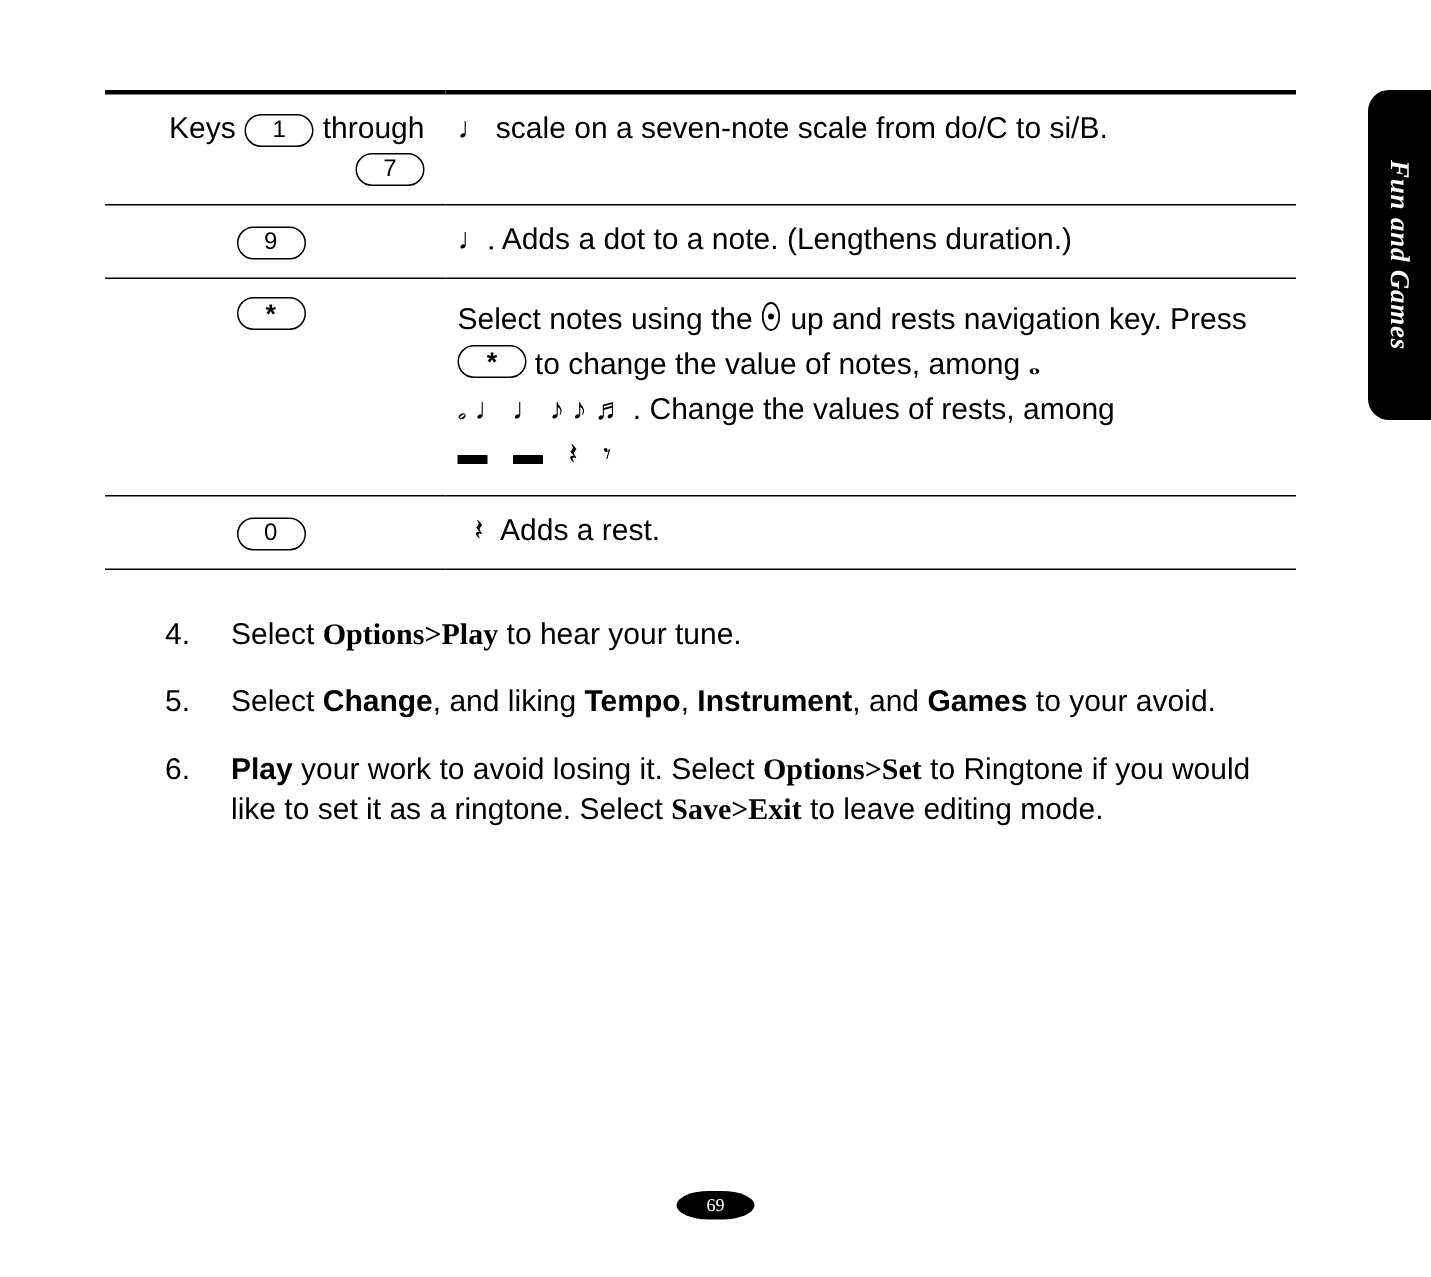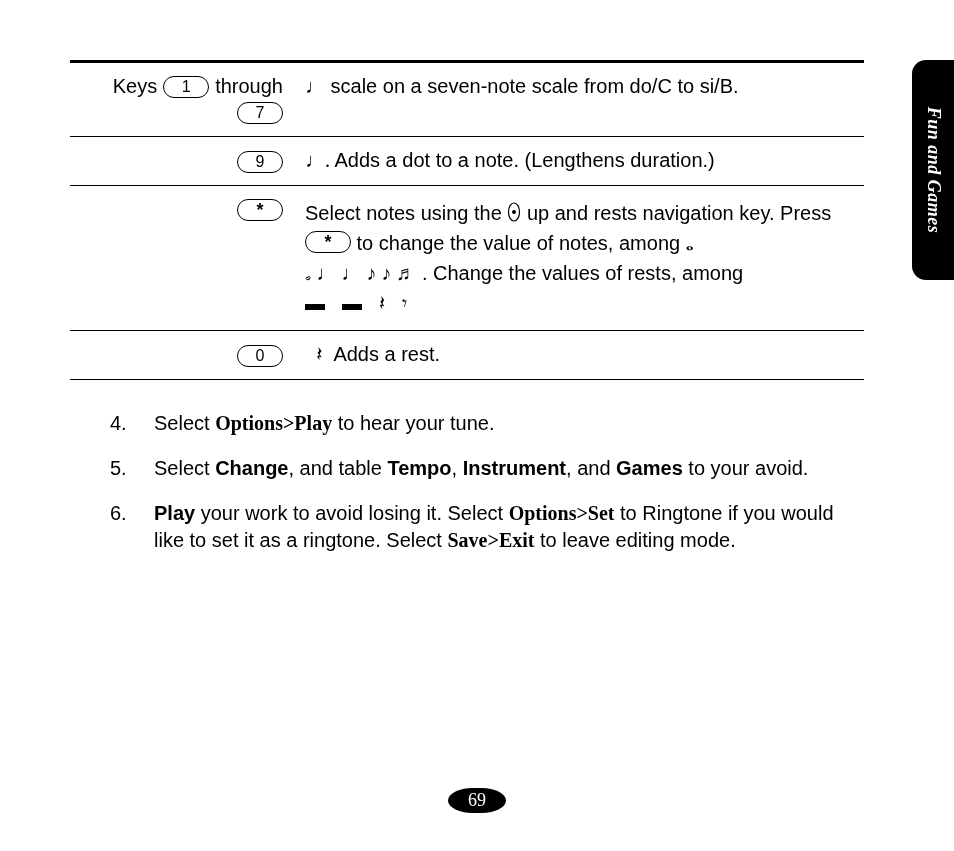--- a/index.html
+++ b/index.html
@@ -3,30 +3,30 @@
 <meta charset="utf-8">
 <style>
   html,body{margin:0;padding:0;background:#fff;color:#000;font-family:Arial,Helvetica,sans-serif;font-size:20px}
   .page{position:relative;width:954px;height:851px;box-sizing:border-box;padding:60px 90px 60px 70px}
   .sidetab{position:absolute;top:60px;right:0;width:42px;height:220px;background:#000;border-top-left-radius:14px;border-bottom-left-radius:14px}
   .sidetab span{position:absolute;left:50%;top:50%;transform:translate(-50%,-50%) rotate(90deg);white-space:nowrap;color:#fff;font-style:italic;font-weight:bold;font-family:Georgia,'Times New Roman',serif;font-size:18px;letter-spacing:.5px}
   .intro{margin:0 0 22px 40px}
   table.keys{width:100%;border-collapse:collapse;margin-bottom:30px}
   table.keys tr:first-child td{border-top:3px solid #000}
   table.keys td{border-bottom:1px solid #000;padding:12px 8px;vertical-align:top}
-  table.keys td:first-child{width:205px;text-align:right;padding-right:14px}
+  table.keys td:first-child{width:205px;text-align:center;padding-right:14px}
   .kwrap{display:inline-flex;flex-wrap:wrap;justify-content:flex-end;gap:4px 6px;align-items:center}
   .key{display:inline-flex;align-items:center;justify-content:center;min-width:46px;height:22px;padding:0 10px;border:1.6px solid #000;border-radius:12px;font-size:16px;line-height:1;box-sizing:border-box}
   .key.star{font-size:18px;font-weight:bold}
   ol.steps{margin:0 0 0 40px;padding:0;list-style:none}
   ol.steps li{margin:0 0 18px 0;padding-left:44px;position:relative;line-height:1.35}
   ol.steps li .num{position:absolute;left:0;top:0}
   .b{font-weight:bold}
   .menupath{font-family:Georgia,'Times New Roman',serif;font-weight:bold}
-  .pagenum{position:absolute;bottom:38px;left:50%;transform:translateX(-50%);background:#000;color:#fff;font-size:18px;padding:2px 20px;border-radius:50%/60%;font-family:Georgia,serif}
+  .pagenum{position:absolute;bottom:38px;left:50%;transform:translateX(-50%);background:#000;color:#fff;font-size:12px;padding:2px 20px;border-radius:50%/60%;font-family:Georgia,serif}
   .note{font-family:Georgia,serif}
   .rests{letter-spacing:6px;font-family:Georgia,serif}
   svg.nav{vertical-align:-2px}
 </style>
 </head>
 <body>
 
 <div class="page">
   <div class="sidetab">
     <span>Fun and Games</span>
@@ -94,21 +94,21 @@
   </tbody>
     </table>
 
   <ol class="steps">
     <li>
       <span class="num">4.</span>
       <span>Select </span><span class="menupath">Options&gt;Play</span><span> to hear your tune.</span>
     </li>
     <li>
       <span class="num">5.</span>
-      <span>Select </span><span class="b">Change</span><span>, and table </span><span class="b">Tempo</span><span>, </span><span class="b">Instrument</span><span>, and </span><span class="b">Games</span><span> to your avoid.</span>
+      <span>Select </span><span class="b">Change</span><span>, and liking </span><span class="b">Tempo</span><span>, </span><span class="b">Instrument</span><span>, and </span><span class="b">Games</span><span> to your avoid.</span>
     </li>
     <li>
       <span class="num">6.</span>
       <span class="b">Play</span><span> your work to avoid losing it. Select </span><span class="menupath">Options&gt;Set</span><span> to Ringtone if you would like to set it as a ringtone. Select </span><span class="menupath">Save&gt;Exit</span><span> to leave editing mode.</span>
     </li>
   </ol>
 
   <div class="pagenum">69</div>
 </div>
 

